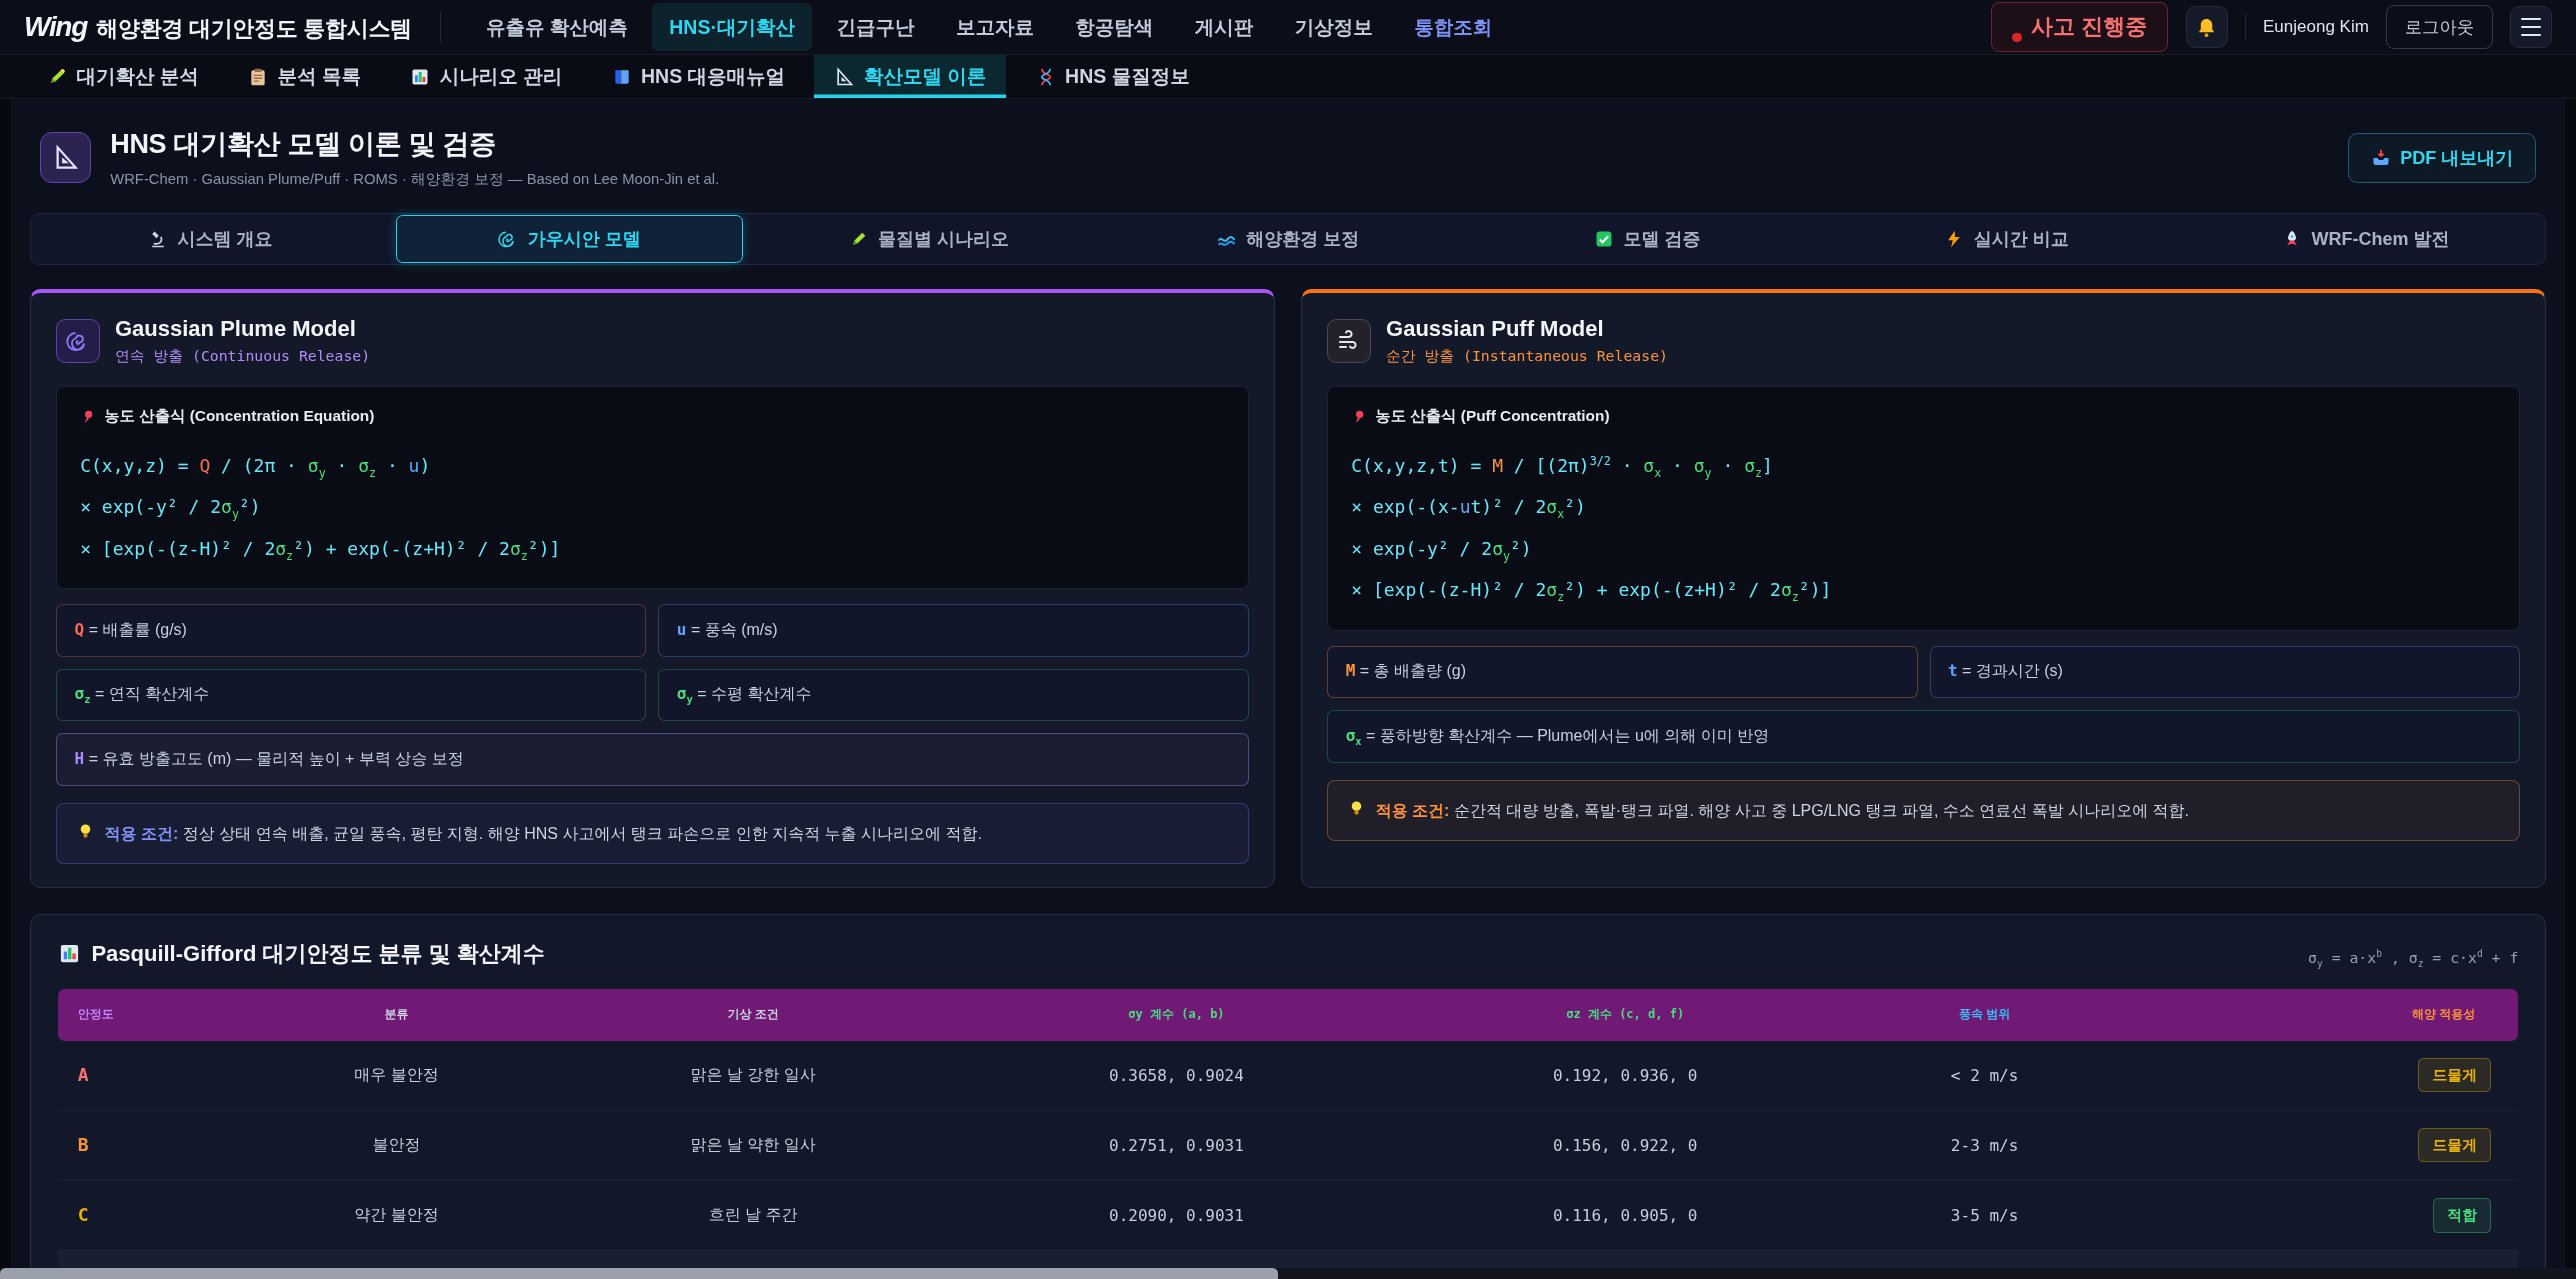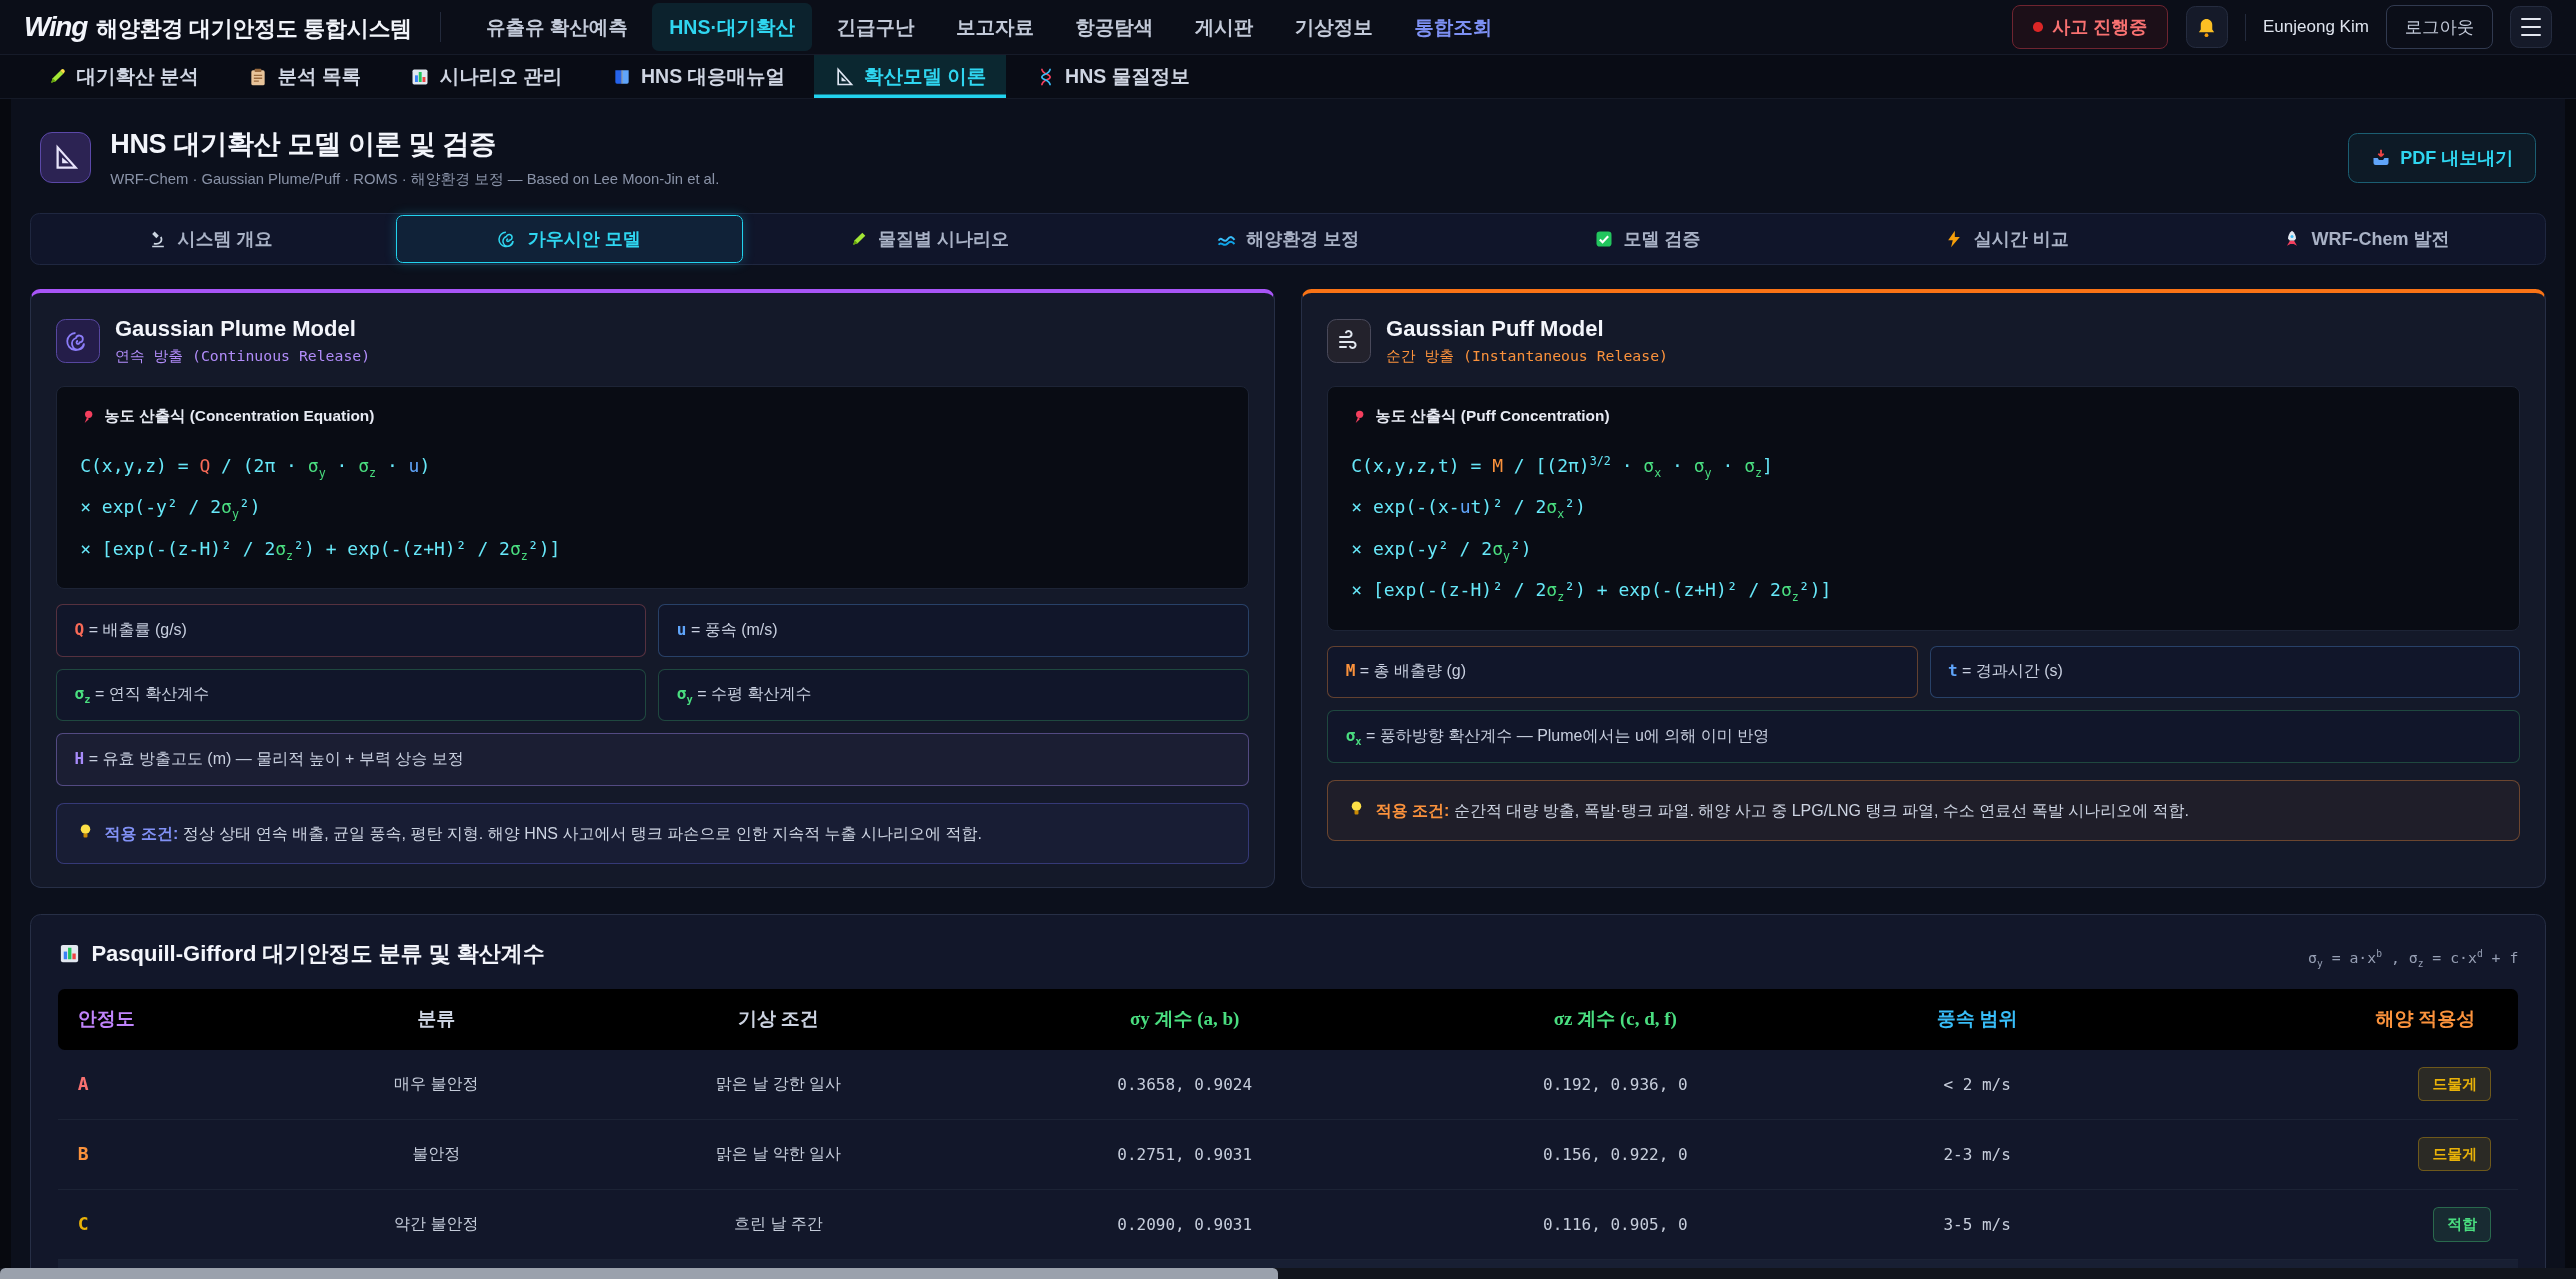--- a/index.html
+++ b/index.html
@@ -12,21 +12,21 @@
     background:#0b0e18; border-bottom:0.7px solid #161b29; }
   .logo { display:flex; align-items:baseline; gap:9.4px; }
   .logo-mark { font-style:italic; font-weight:bold; font-size:28px; color:#f2f4fa; letter-spacing:-1.3px; }
   .logo-title { font-size:22px; font-weight:bold; color:#f2f4fa; letter-spacing:-0.3px; }
   .nav-divider { width:0.7px; height:29.5px; background:#232a3c; margin:0 28px; }
   .nav-items { display:flex; align-items:center; gap:6.7px; }
   .nav-item { font-size:19.5px; font-weight:bold; color:#c3cad9; padding:10.7px 17.4px; border-radius:6.7px; cursor:pointer; white-space:nowrap; }
   .nav-item.active { color:#2fd6f0; background:rgba(34,211,238,0.10); }
   .nav-item.accent { color:#7d90f2; }
   .topnav-right { margin-left:auto; display:flex; align-items:center; gap:17.4px; }
-  .incident-badge { display:flex; align-items:center; gap:9.4px; font-size:18px; font-weight:bold;
+  .incident-badge { display:flex; align-items:flex-end; gap:9.4px; font-size:22px; font-weight:bold;
     color:#f87171; border:0.7px solid #6f2430; background:rgba(153,27,27,0.12);
     padding:9.4px 20px; border-radius:8px; }
   .incident-dot { width:9.4px; height:9.4px; border-radius:50%; background:#dc2626; }
   .icon-btn { width:42px; height:42px; border-radius:9.4px; background:#151a29; border:0.7px solid #252c3f;
     display:flex; align-items:center; justify-content:center; cursor:pointer; }
   .v-sep { width:0.7px; height:27px; background:#232a3c; }
   .user-name { font-size:17px; color:#dfe4ee; }
   .logout-btn { font-size:17.4px; color:#c3cad9; border:0.7px solid #313a50; background:transparent;
     padding:9.4px 17.4px; border-radius:8px; cursor:pointer; }
   .burger { display:flex; flex-direction:column; gap:5.4px; }
@@ -97,21 +97,21 @@
   .note-box.puff-n  { border:0.7px solid rgba(251,146,60,0.35); background:rgba(251,146,60,0.05); }
   .note-label { font-weight:bold; }
   .plume-n .note-label { color:#8191f5; } .puff-n .note-label { color:#fb923c; }
 
   
   .section-card { margin:25.5px 19px 0; background:#12172a; border:0.7px solid #272f46; border-radius:10.7px; padding:24px 27px; }
   .section-head { display:flex; align-items:flex-end; justify-content:space-between; }
   .section-title { display:flex; align-items:center; gap:10.7px; font-size:22px; font-weight:bold; color:#f3f5fb; }
   .pg-formula { font-size:14.8px; color:#97a0b5; }
   table.pg { width:100%; border-collapse:collapse; margin-top:20px; }
-  table.pg th { background:#000000; font-size:19px; font-weight:bold; padding:17.4px 14.8px; text-align:center;font-family:Liberation Serif, serif; }
+  table.pg th { background:#701a75; font-size:12px; font-weight:bold; padding:17.4px 14.8px; text-align:center; }
   table.pg th:first-child { text-align:left; padding-left:20px; border-radius:6.7px 0 0 6.7px; color:#c084fc; }
   table.pg th:last-child  { text-align:right; padding-right:43px; border-radius:0 6.7px 6.7px 0; color:#fb923c; }
   th.h-txt { color:#ccd3e1; } th.h-gn { color:#4ade80; font-family:"DejaVu Sans Mono", monospace; }
   th.h-cy { color:#38bdf8; }
   table.pg td { font-size:16px; padding:17.4px 14.8px; text-align:center; border-bottom:0.7px solid #1c2335; color:#c6cddb; }
   table.pg td:first-child { text-align:left; padding-left:20px; }
   table.pg td:last-child  { text-align:right; padding-right:27px; }
   tr.hl td { background:#181f33; }
   .grade { font-family:"DejaVu Sans Mono", monospace; font-size:18px; font-weight:bold; }
   .r-a .grade{color:#f87171} .r-b .grade{color:#fb923c} .r-c .grade{color:#eab308}

